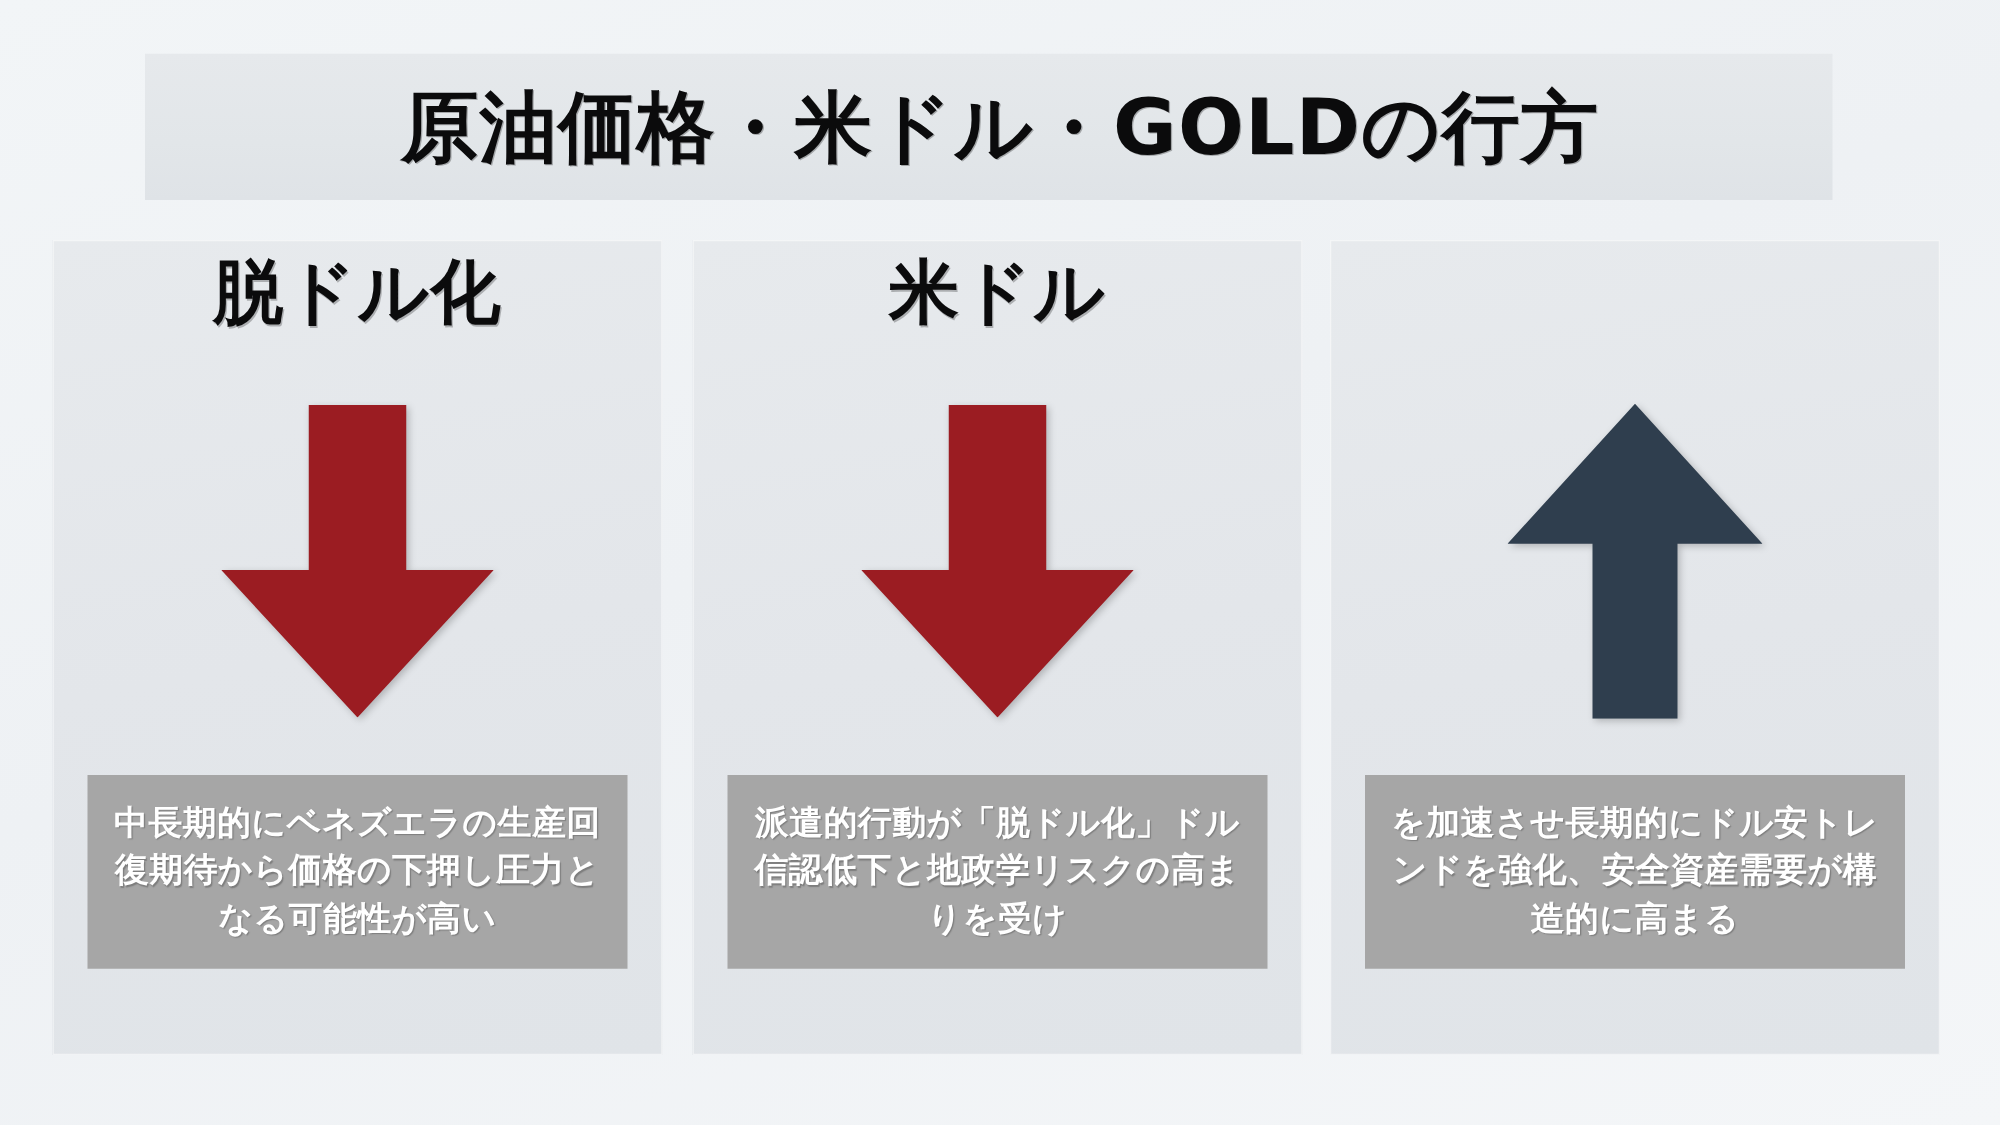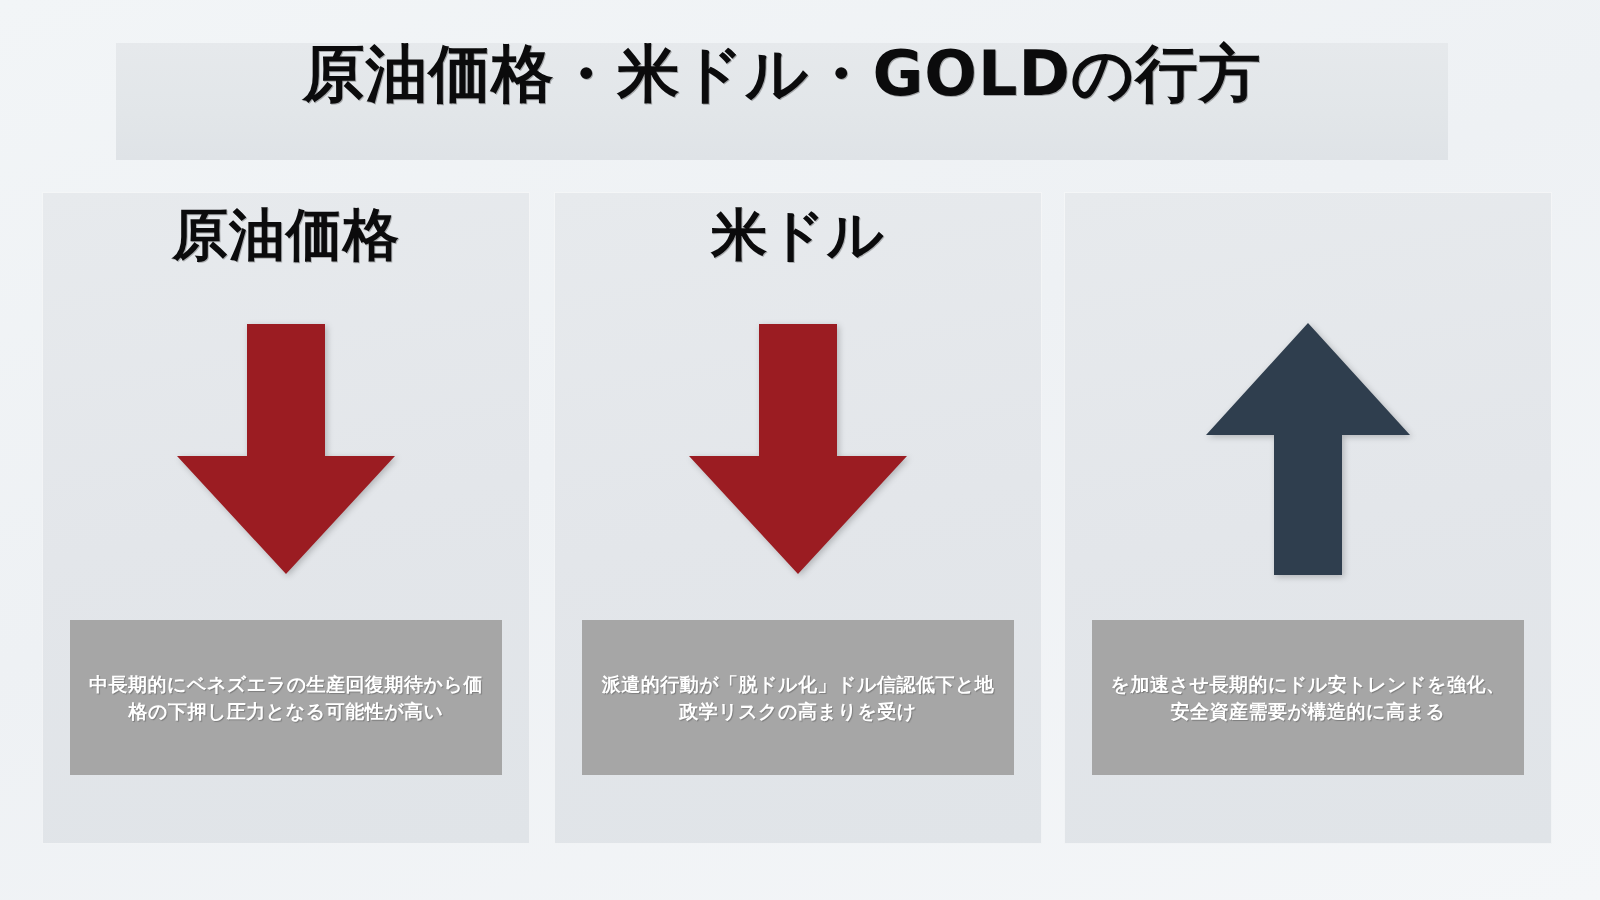--- a/index.html
+++ b/index.html
@@ -24,21 +24,23 @@
 
   
   .title-banner {
     position: absolute;
     left: 116px;
     top: 43px;
     width: 1332px;
     height: 117px;
     background: linear-gradient(180deg, #e6e9ec 0%, #e2e6e9 60%, #dfe3e7 100%);
     display: flex;
+    align-items: center;
     justify-content: center;
+    padding-left: 18px;
   }
 
   .title-text {
     font-family: "DejaVu Sans", "Liberation Sans", sans-serif;
     font-size: 62px;
     font-weight: 700;
     color: #0b0b0c;
     letter-spacing: 1px;
     line-height: 1;
     white-space: nowrap;
@@ -109,42 +111,42 @@
     background: #a6a6a6;
     display: flex;
     align-items: center;
     justify-content: center;
     padding: 10px 14px;
     box-sizing: border-box;
   }
 
   .caption-text {
     font-family: "DejaVu Sans", "Liberation Sans", sans-serif;
-    font-size: 19px;
+    font-size: 27px;
     font-weight: 700;
     color: #ffffff;
     line-height: 1.42;
     text-align: center;
     letter-spacing: 0.5px;
     text-shadow: 1px 1px 1px rgba(0,0,0,0.25);
   }
 </style>
 </head>
 <body>
 
 <div class="slide">
 
   <div class="title-banner">
     <div class="title-text">原油価格・米ドル・GOLDの行方</div>
   </div>
 
   <div class="cards">
 
     <div class="card card-1">
-      <div class="card-title">原油価格</div>
+      <div class="card-title">脱ドル化</div>
 
       <div class="arrow-wrap">
         <svg class="arrow-svg" width="218" height="250" viewBox="0 0 218 250">
           <polygon points="70,0 148,0 148,132 218,132 109,250 0,132 70,132" fill="#9B1C22"></polygon>
         </svg>
       </div>
 
       <div class="caption-box">
         <div class="caption-text">中長期的にベネズエラの生産回復期待から価格の下押し圧力となる可能性が高い</div>
       </div>

